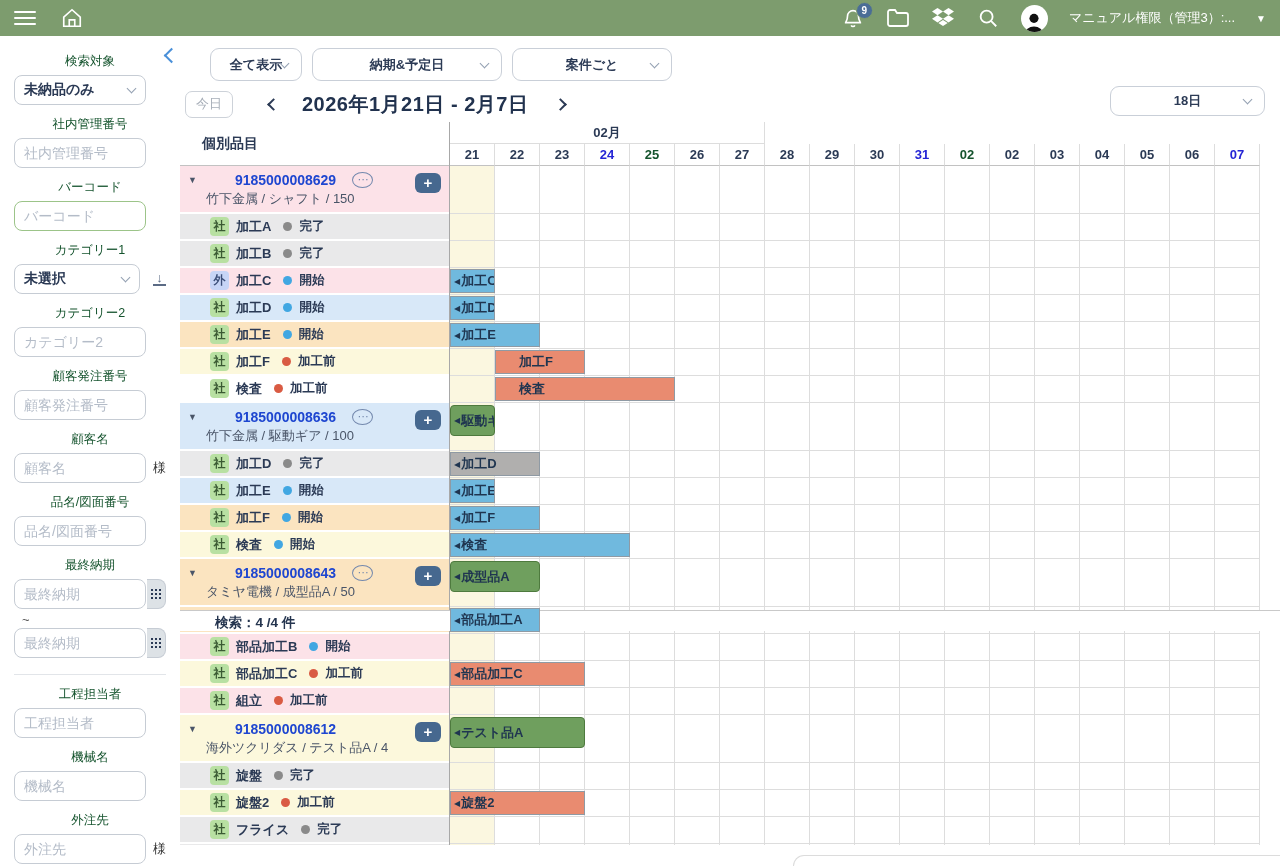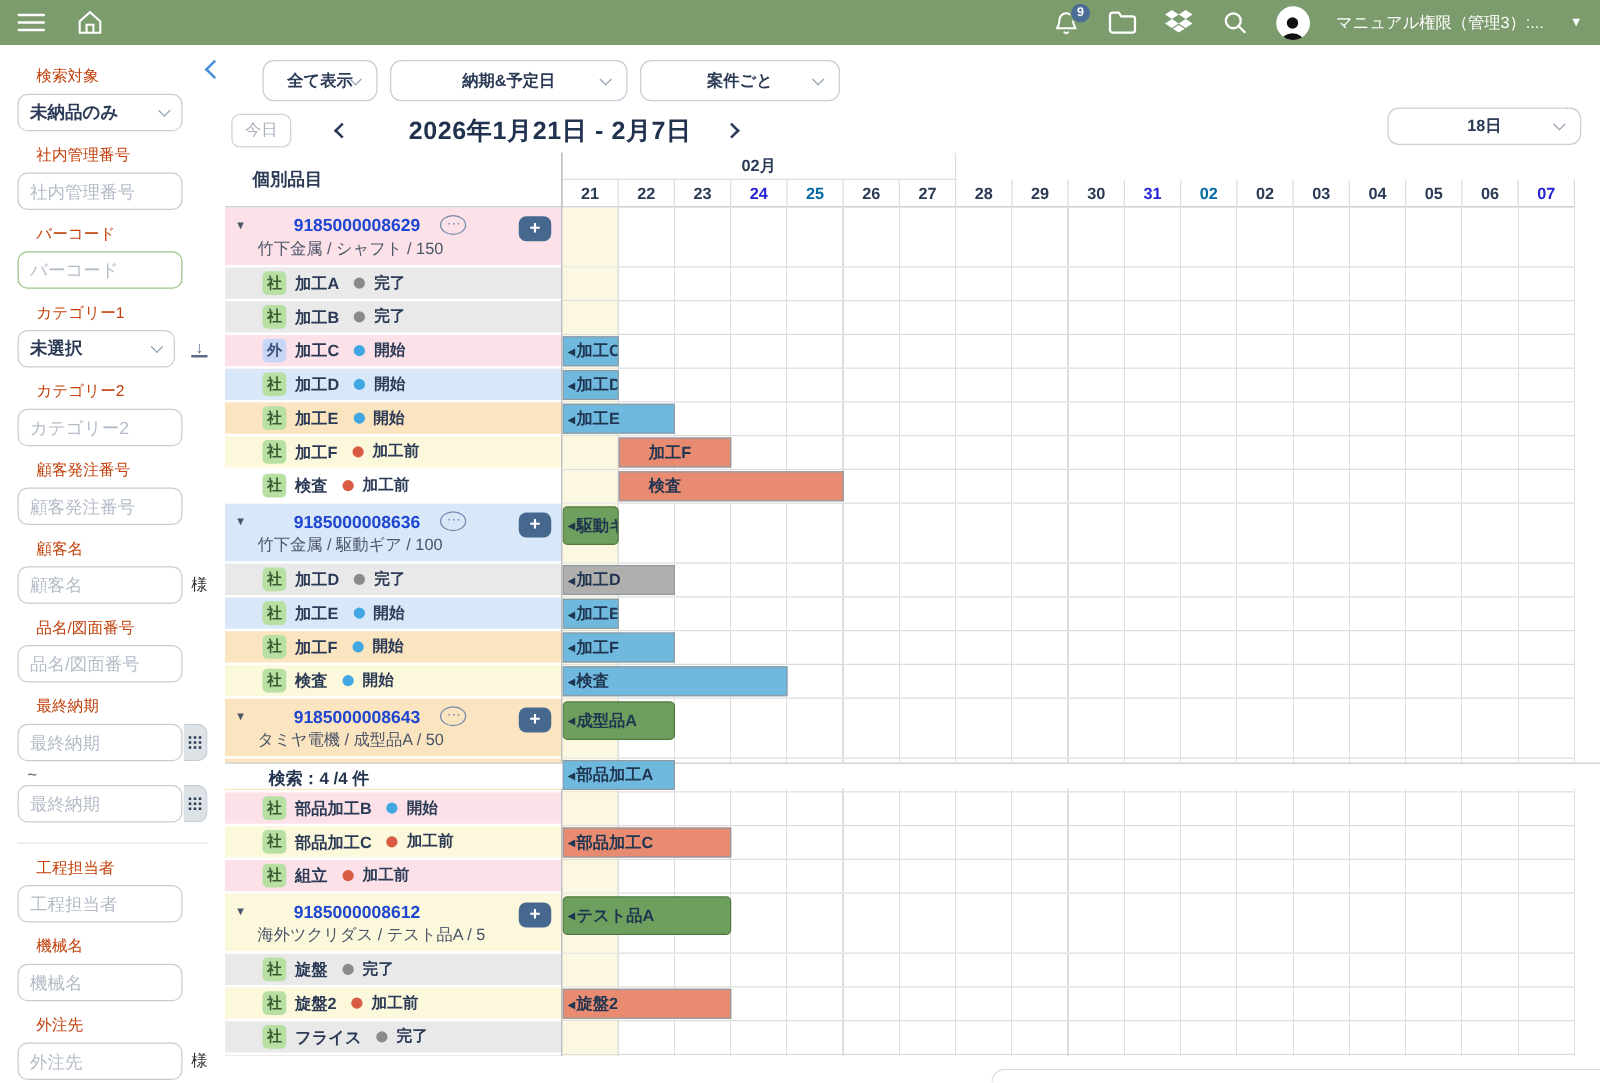--- a/index.html
+++ b/index.html
@@ -17,21 +17,21 @@
   .tb-icon svg { display:block; }
   .bell-badge { position:absolute; top:-4px; right:-8px; min-width:17px; height:17px; border-radius:9px;
     background:#4a6d96; color:#fff; font-size:10px; font-weight:bold; display:flex; align-items:center; justify-content:center;
     border:1px solid #7d9c6e; }
   .avatar { width:27px; height:27px; border-radius:50%; background:#fff; display:flex; align-items:flex-end; justify-content:center; overflow:hidden; }
   .user-label { color:#fff; font-size:13px; max-width:210px; white-space:nowrap; }
   .tb-caret { color:#fff; font-size:10px; }
 
   
   .sidebar { position:absolute; left:0; top:36px; width:180px; height:830px; background:#fff; padding:6px 14px 0 14px; overflow:hidden; }
-  .f-label { font-size:12.5px; color:#c2410c; margin:11px 15px 5px; }
+  .f-label { font-size:12.5px; color:#14532d; margin:11px 15px 5px;text-align:center; }
   .f-input, .f-select { width:132px; height:30px; border:1px solid #c6ccd4; border-radius:8px; background:#fff;
     font-size:14px; color:#2b3a55; padding:0 9px; font-family:inherit; position:relative; }
   .f-input::placeholder { color:#b4bcc8; }
   .f-input.hl { border-color:#9cc489; }
   .f-select { display:flex; align-items:center; font-weight:bold; cursor:pointer; }
   .f-select .sel-caret { position:absolute; right:10px; }
   .caret { width:7px; height:7px; border-right:1.7px solid #93a0b2; border-bottom:1.7px solid #93a0b2;
     transform:rotate(45deg); display:inline-block; margin-top:-3px; }
   .f-row { display:flex; align-items:center; gap:7px; position:relative; }
   .suffix { font-size:13px; color:#333; }
@@ -56,21 +56,21 @@
   .dd .caret { position:absolute; right:13px; }
   .dd1 { width:92px; } .dd2 { width:160px; } .dd3 { width:190px; }
   .gear { position:absolute; right:17px; top:49px; font-size:20px; color:#34435e; cursor:pointer; line-height:1; }
   .tb-row2 { display:flex; align-items:center; padding-left:5px; margin-top:8px; height:30px; }
   .btn-today { height:27px; padding:0 10px; border:1px solid #cdd2d9; border-radius:7px; background:#fff;
     color:#a7aeb8; font-size:13px; cursor:pointer; font-family:inherit; }
   .nav-ch { width:9px; height:9px; border-left:2.2px solid #2b3a55; border-bottom:2.2px solid #2b3a55;
     display:inline-block; cursor:pointer; }
   .nav-prev { transform:rotate(45deg); margin:0 24px 0 36px; }
   .nav-next { transform:rotate(-135deg); margin-left:28px; }
-  .range-title { font-size:20px; font-weight:bold; color:#21324e; letter-spacing:.5px;margin-left:25px; }
+  .range-title { font-size:20px; font-weight:bold; color:#21324e; letter-spacing:.5px; }
   .dd-days { position:absolute; right:15px; top:50px; width:155px; height:30px; }
 
   
   .gantt { position:absolute; left:0; top:86px; width:1100px; height:723px; display:flex; overflow:hidden; }
   .gantt-left { width:270px; flex:0 0 270px; border-right:1px solid #a8a8a8; overflow:hidden; background:#fff; }
   .gl-header { height:44px; display:flex; align-items:center; padding-left:22px; font-size:14px; font-weight:bold;
     border-bottom:1px solid #c2c2c2; background:#fff; }
   .lrow { border-bottom:2px solid #fff; position:relative; }
   .lrow.task { height:27px; display:flex; align-items:center; padding-left:30px; gap:7px; }
   .lrow.group { height:48px; padding:6px 0 0 8px; }
@@ -93,21 +93,21 @@
   .t-status { font-size:12.5px; font-weight:bold; }
   .bg-grey { background:#e9e9ea; } .bg-pink { background:#fce2e8; } .bg-blue { background:#d8e8f8; }
   .bg-orange { background:#fbe4c0; } .bg-yellow { background:#fcf8dc; } .bg-white { background:#fff; }
 
   .gantt-grid { width:810px; flex:0 0 810px; overflow:hidden; }
   .month-row, .day-row { display:flex; height:22px; }
   .m-cell { border-right:1px solid #ddd; border-bottom:1px solid #ddd; display:flex; align-items:center; justify-content:center;
     font-size:13px; font-weight:bold; }
   .d-cell { width:45px; flex:0 0 45px; border-right:1px solid #ddd; border-bottom:1px solid #c2c2c2;
     display:flex; align-items:center; justify-content:center; font-size:13px; font-weight:bold; }
-  .d-n { color:#2b3a55; } .d-sat { color:#2525d5; } .d-sun { color:#0369a1; }
+  .d-n { color:#2b3a55; } .d-sat { color:#2525d5; } .d-sun { color:#14532d; }
   .grow { position:relative; border-bottom:1px solid #ddd;
     background-image:repeating-linear-gradient(to right, transparent 0px, transparent 44px, #ddd 44px, #ddd 45px); }
   .grow.task { height:27px; } .grow.group { height:48px; } .grow.partial { height:12px; }
   .cream { position:absolute; left:0; top:0; bottom:0; width:44px; background:#fbf7e0; }
   .bar { position:absolute; top:1px; height:24px; border:1px solid #8f9aa4; display:flex; align-items:center;
     font-size:13px; font-weight:bold; color:#1f3550; overflow:hidden; white-space:nowrap; padding-left:3px; z-index:2; cursor:pointer; }
   .bar .arr { font-size:8px; margin-right:1px; flex:0 0 auto; }
   .bar.noclip { padding-left:23px; }
   .bar-blue { background:#70b9de; }
   .bar-salmon { background:#e98b70; }
@@ -393,21 +393,21 @@
             <span class="t-name">組立</span>
             <span class="dot dot-pre"></span>
             <span class="t-status">加工前</span>
           </div>
           <div class="lrow group bg-yellow">
             <div class="g-line1">
               <span class="tri">▼</span>
               <span class="id-link">9185000008612</span>
             </div>
             <button class="plus-btn">+</button>
-            <div class="g-line2">海外ツクリダス / テスト品A / 5</div>
+            <div class="g-line2">海外ツクリダス / テスト品A / 4</div>
           </div>
           <div class="lrow task bg-grey">
             <span class="badge badge-in">社</span>
             <span class="t-name">旋盤</span>
             <span class="dot dot-done"></span>
             <span class="t-status">完了</span>
           </div>
           <div class="lrow task bg-yellow">
             <span class="badge badge-in">社</span>
             <span class="t-name">旋盤2</span>

